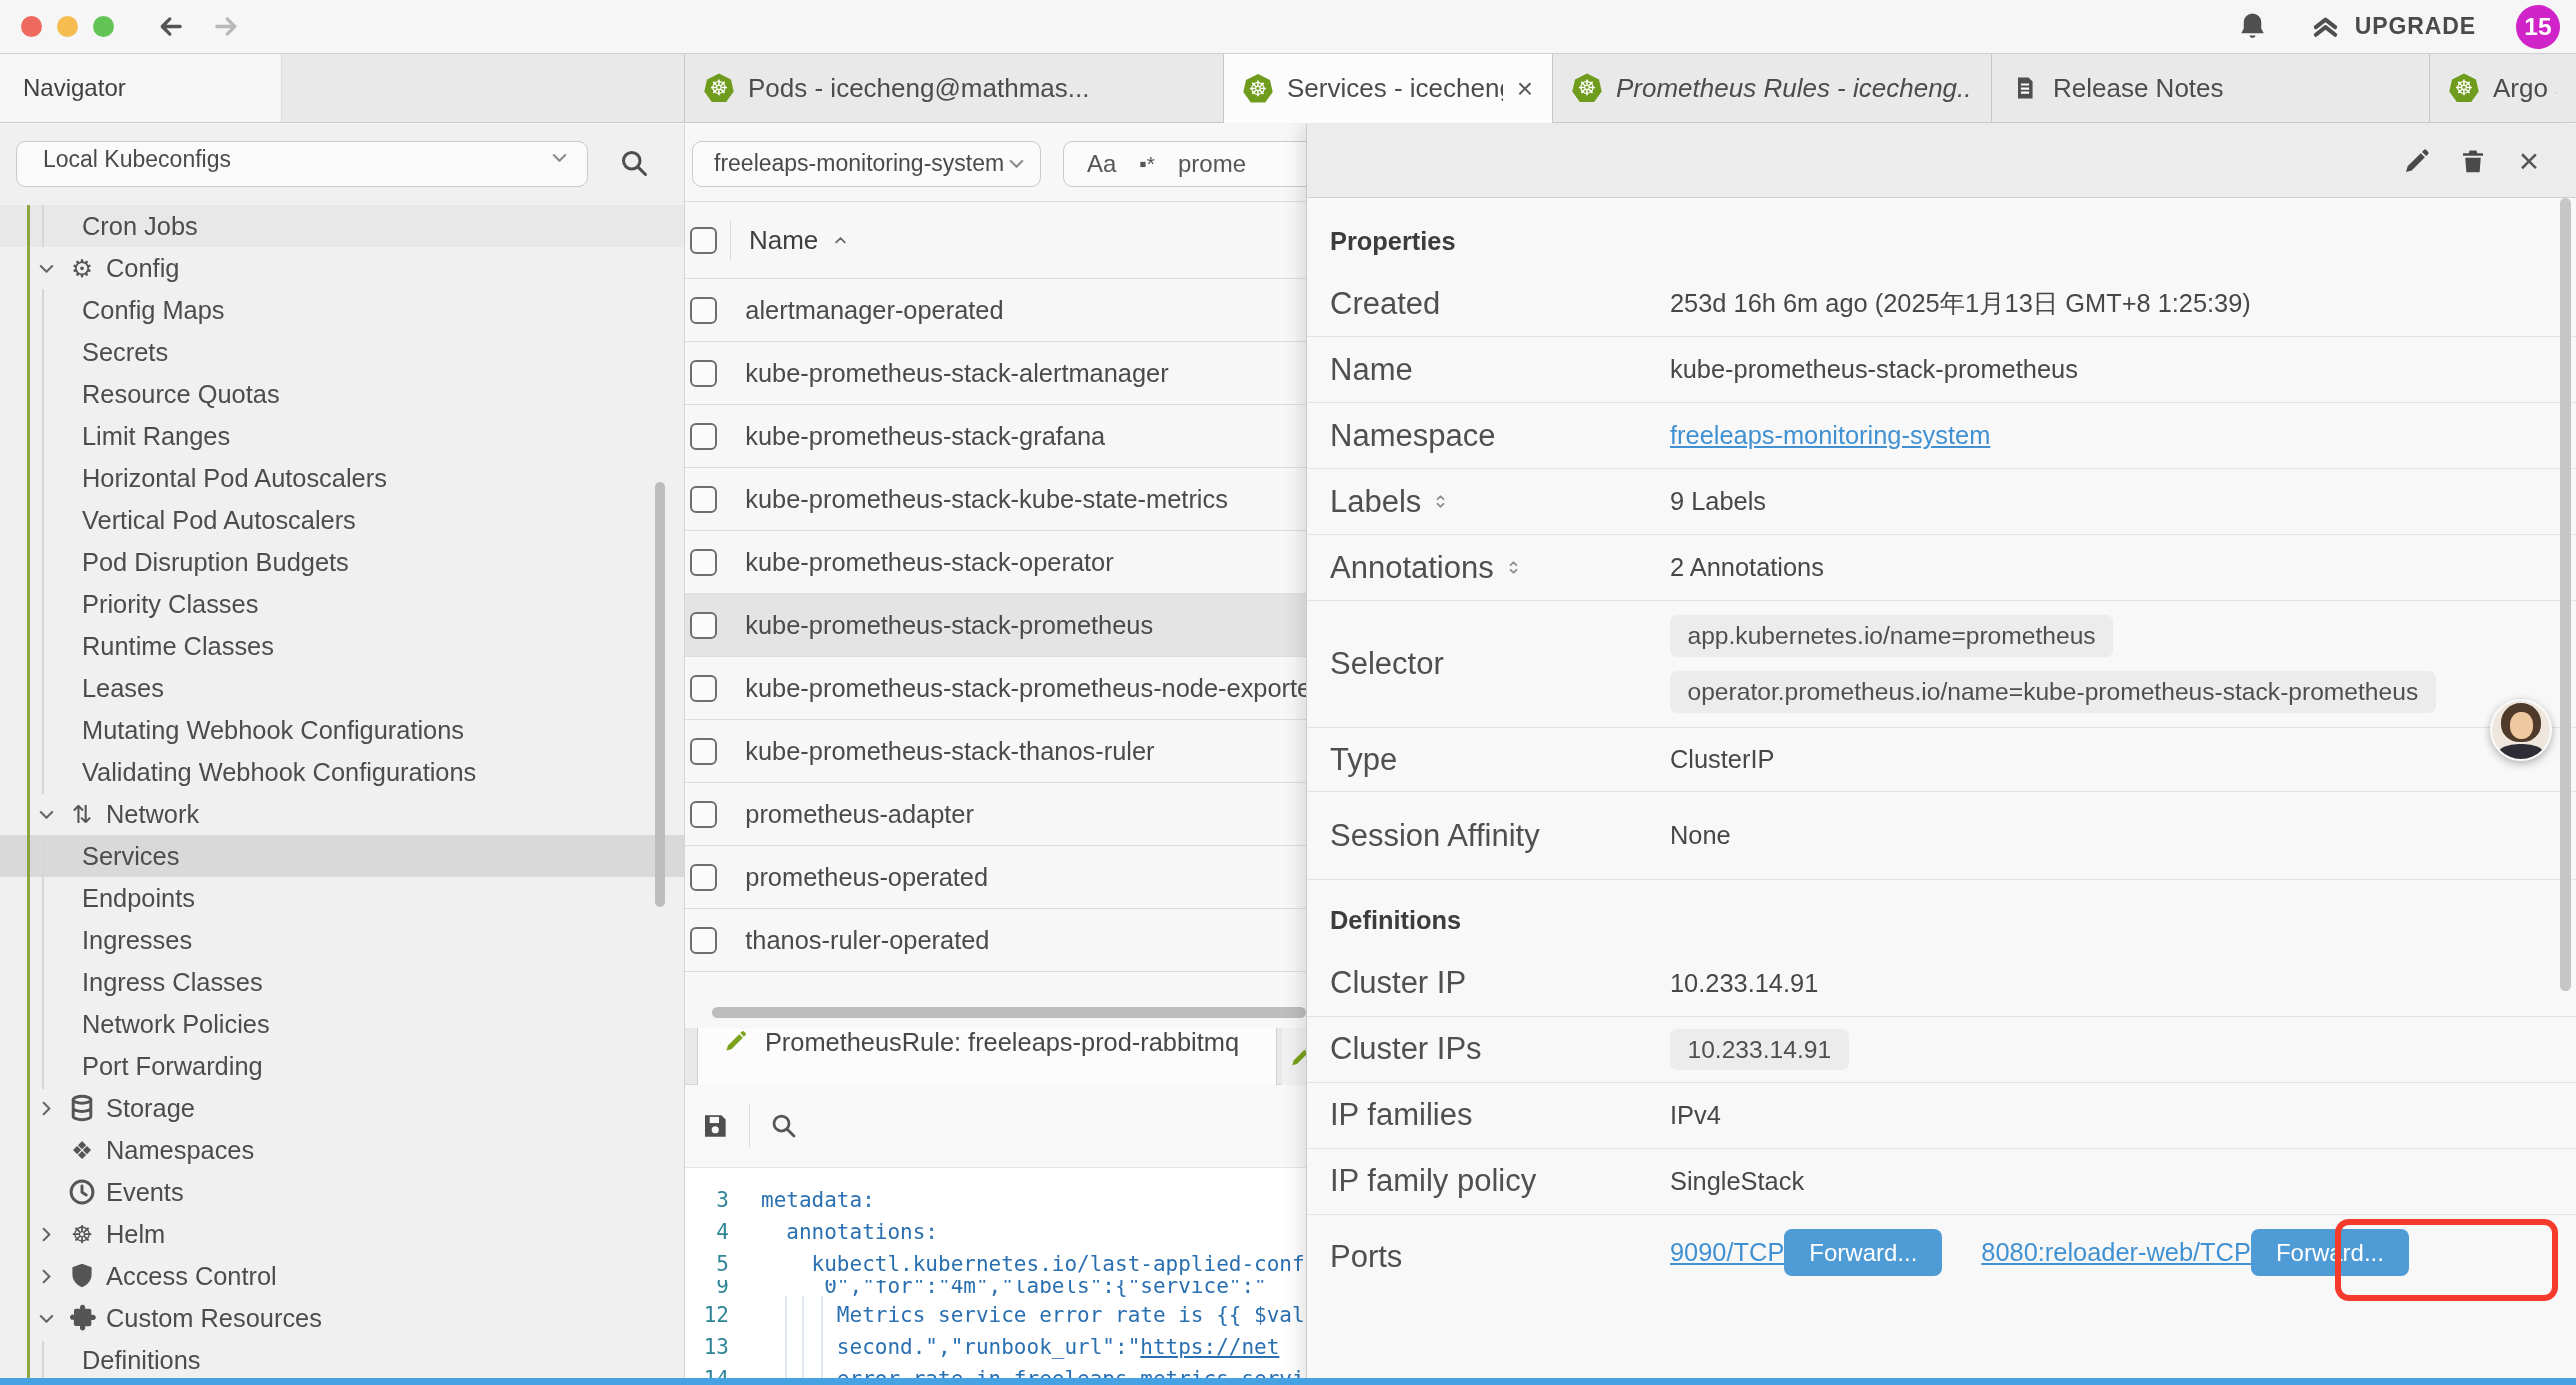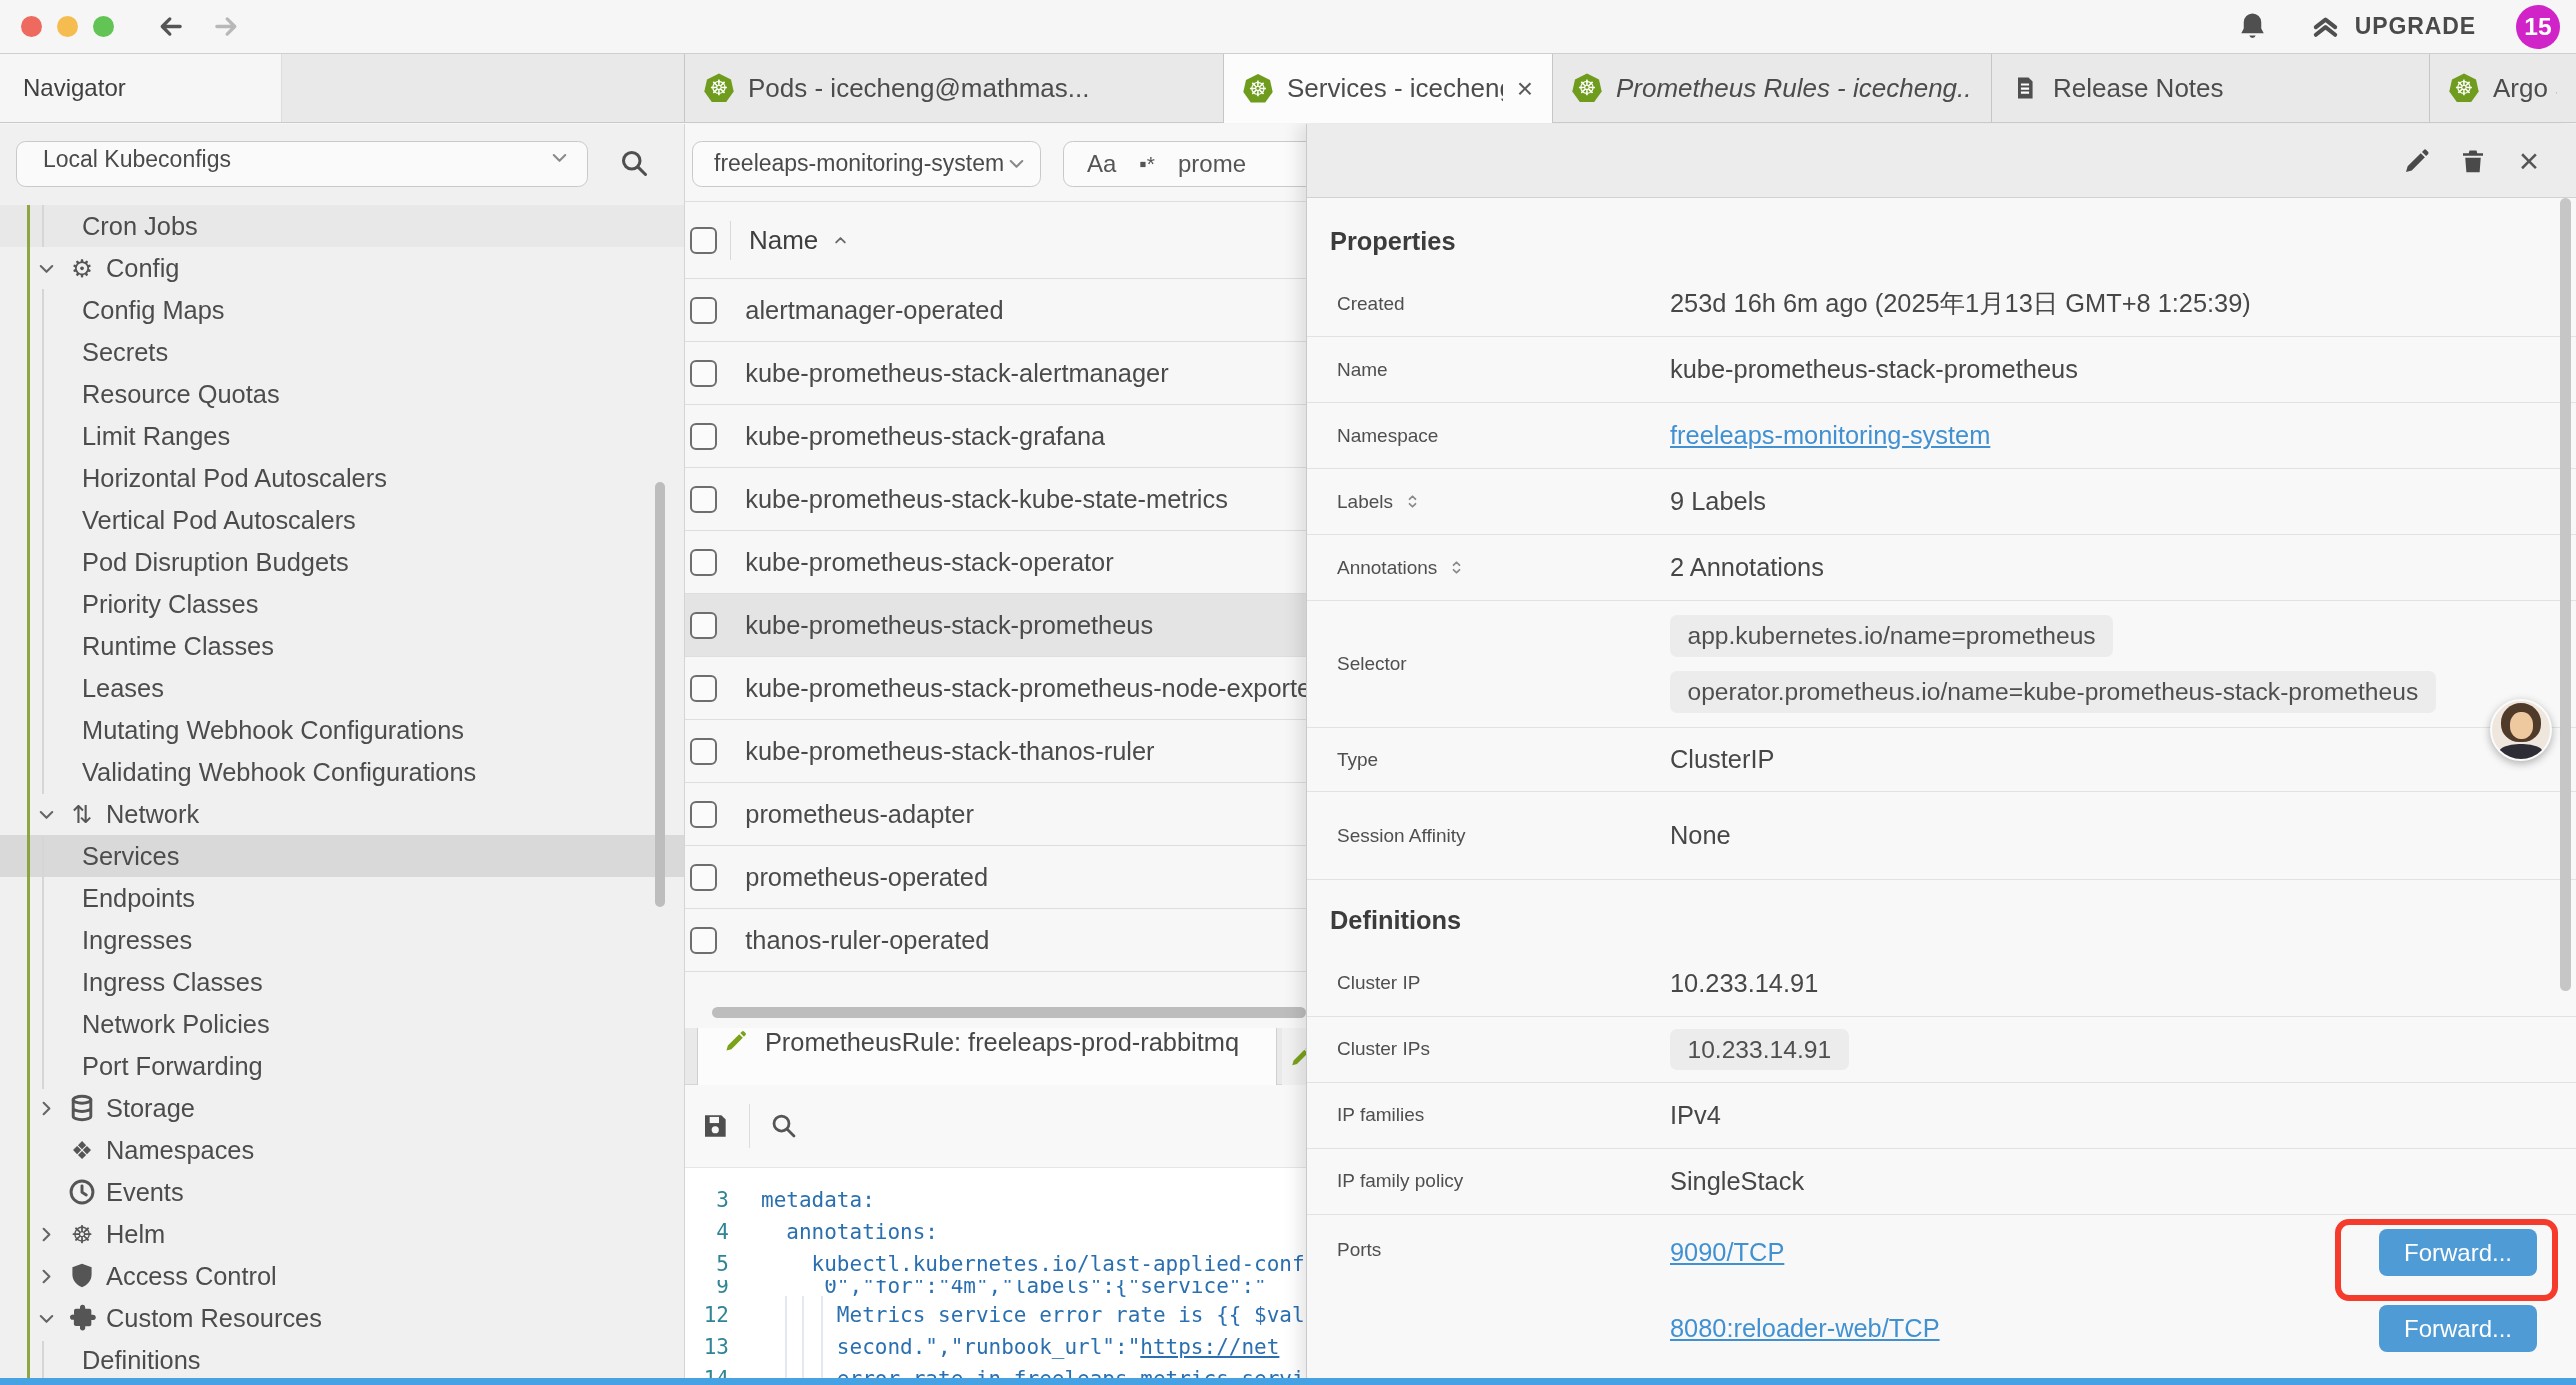--- a/index.html
+++ b/index.html
@@ -116,32 +116,32 @@
           border-left:1.8px solid #c9c9c9;box-shadow:-7px 0 16px rgba(0,0,0,.10);box-sizing:border-box;z-index:5}
   .dheader{height:74px;background:#ececec;border-bottom:1.8px solid #d2d2d2;display:flex;align-items:center;box-sizing:border-box}
   #drawer-title{margin-left:23px;font-size:26px;font-weight:bold;color:#3c3c3c;white-space:nowrap}
   .dh-icons{margin-left:auto;display:flex;align-items:center;gap:26px;margin-right:32px}
   .dh-icons .icn{width:30px;height:30px;color:#4a4a4a}
   #drawer-close{font-size:35px;color:#555;line-height:1;width:30px;text-align:center}
   .dbody{position:relative;height:1186px;overflow:hidden}
   .dheading{margin:26px 0 12.3px 23px;font-size:25.4px;font-weight:bold;color:#3c3c3c;height:35px;display:flex;align-items:center}
   .dheading.conn{margin-top:23px}
   .drow{display:flex;align-items:center;min-height:66px;border-bottom:1.8px solid #e2e2e2;box-sizing:border-box}
-  .dlabel{flex:none;width:363px;padding-left:30px;font-size:19px;color:#4f4f4f;display:flex;align-items:center;gap:8.8px;box-sizing:border-box}
+  .dlabel{flex:none;width:363px;padding-left:23px;font-size:31px;color:#4f4f4f;display:flex;align-items:center;gap:8.8px;box-sizing:border-box}
   .dlabel .icn{width:21px;height:21px;color:#8a8a8a}
   .dval{font-size:25.4px;color:#474747}
   .dval a{color:var(--link_blue);text-decoration:underline}
   .chip{background:#ececec;border-radius:7px;padding:7px 17.5px;font-size:24.6px;color:#4f4f4f;width:max-content;white-space:nowrap}
   .drow.tall{min-height:123px}
   .drow.tall .dval{display:flex;flex-direction:column;gap:14px;padding:14px 0}
   .drow.saff{min-height:88px}
   .drow.type{min-height:64px}
   .drow.ports{align-items:stretch;min-height:153px;border-bottom:none}
   .drow.ports .dlabel{align-items:flex-start;padding-top:24.6px}
-  .ports-col{flex:1;display:flex;flex-direction:column}
+  .ports-col{flex:1;display:flex;flex-direction:row}
   .port-sub{height:76px;display:flex;align-items:center}
   .port-sub a{font-size:25.4px;color:var(--link_blue);text-decoration:underline}
   .fbtn{margin-left:auto;margin-right:39px;width:158px;height:47px;background:var(--accent_blue);color:#fff;
         border:none;border-radius:8px;font-size:24px;font-family:inherit}
   #d-scroll{position:absolute;right:5.3px;top:74px;width:10.5px;height:793px;background:#c6c6c6;border-radius:5.3px}
   
   #redbox{position:absolute;left:2335px;top:1219px;width:223px;height:82px;border:6.1px solid var(--highlight_red);
           border-radius:14px;box-sizing:border-box;z-index:20}
   #avatar{position:absolute;left:2490px;top:699px;width:58px;height:58px;border-radius:50%;background:#efe7de;
           border:2.6px solid #fbfbfb;box-shadow:0 2.6px 8.8px rgba(0,0,0,.3);z-index:15;overflow:hidden}

